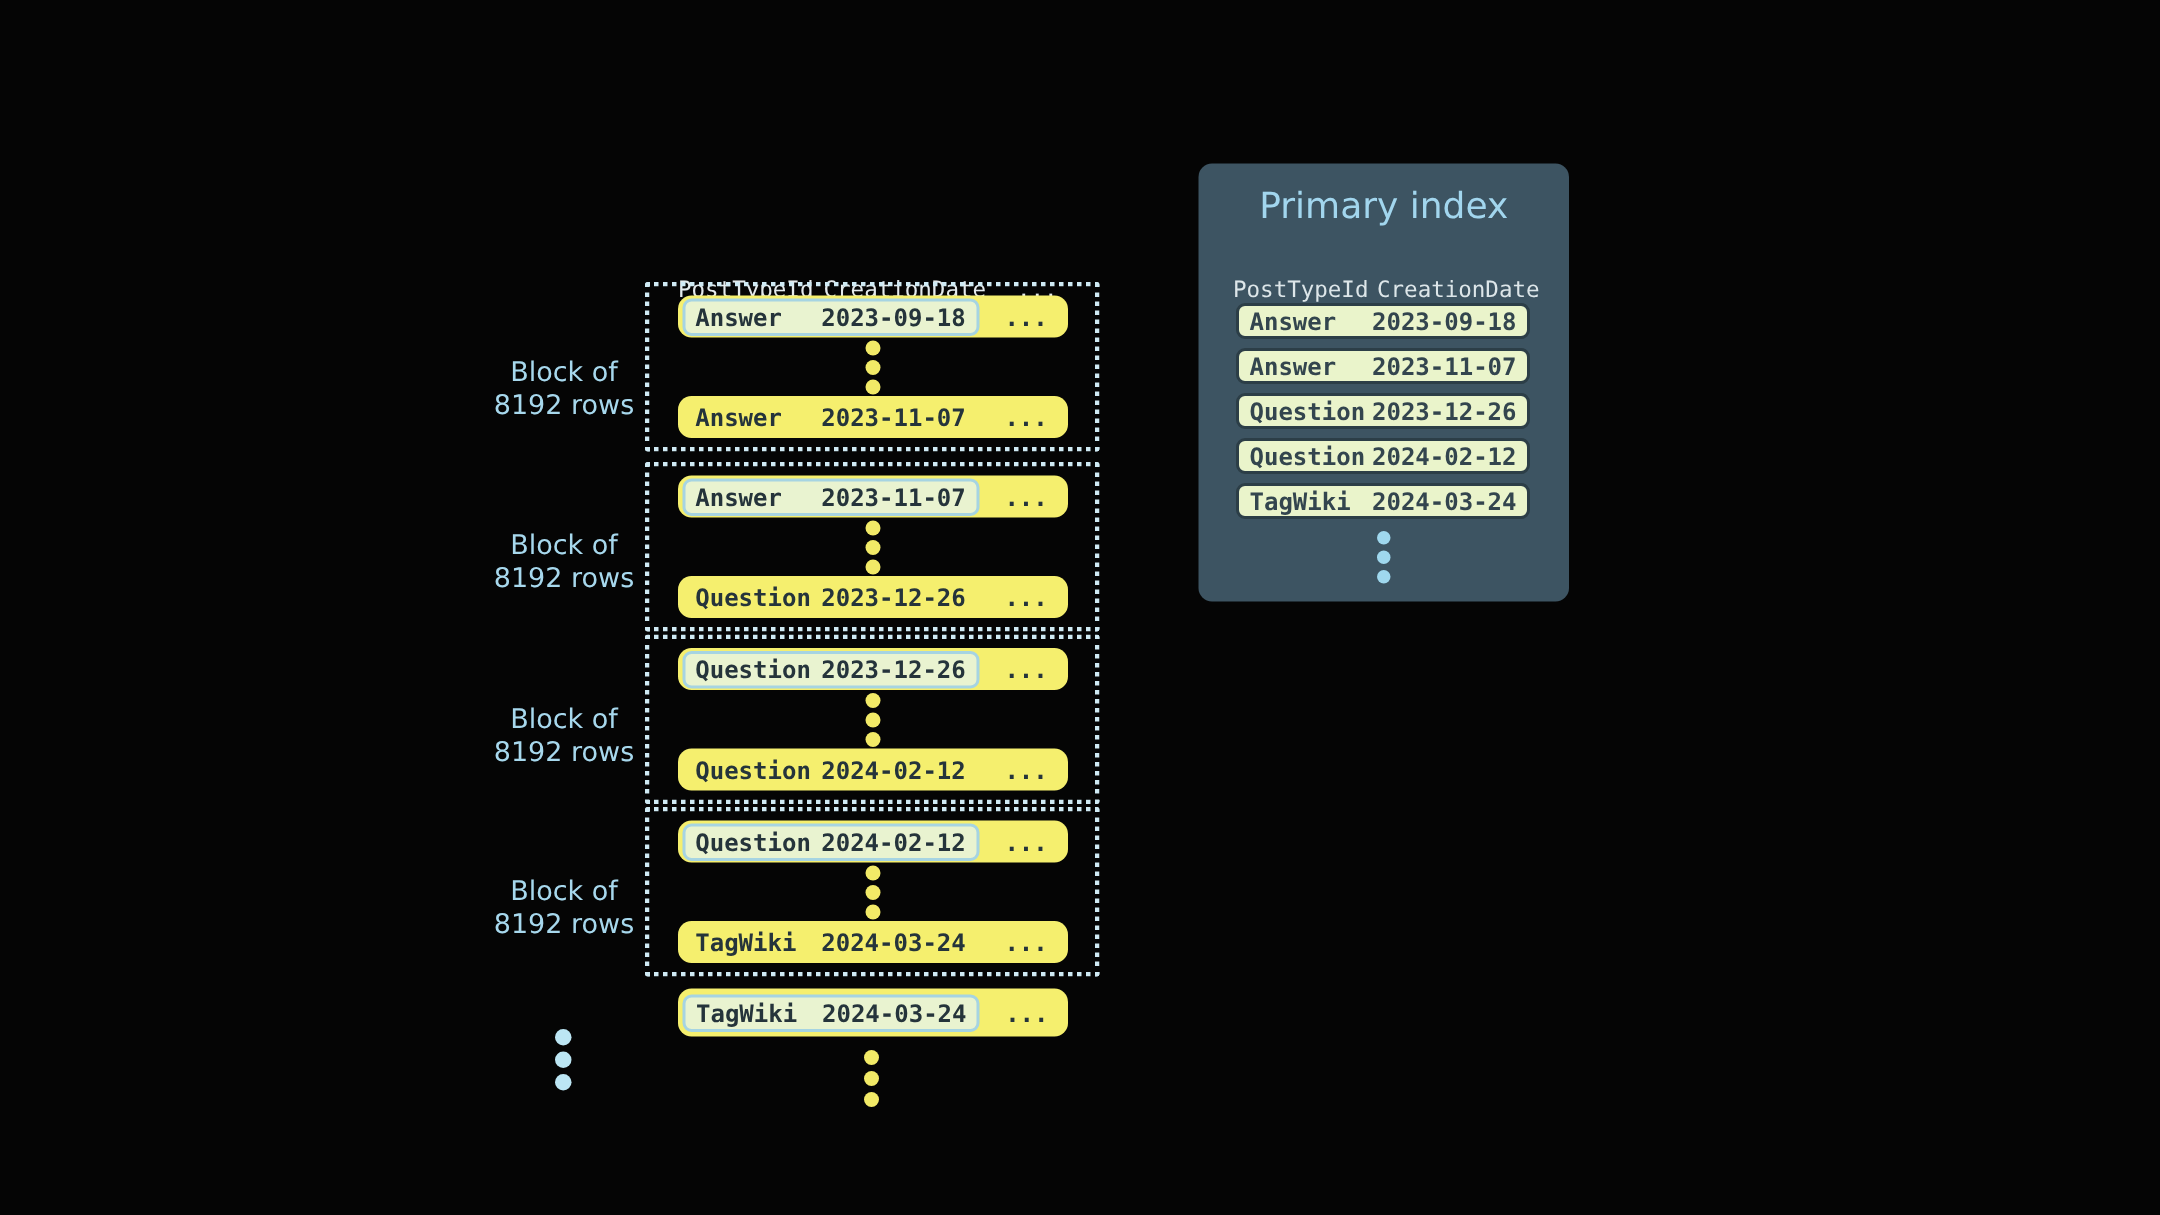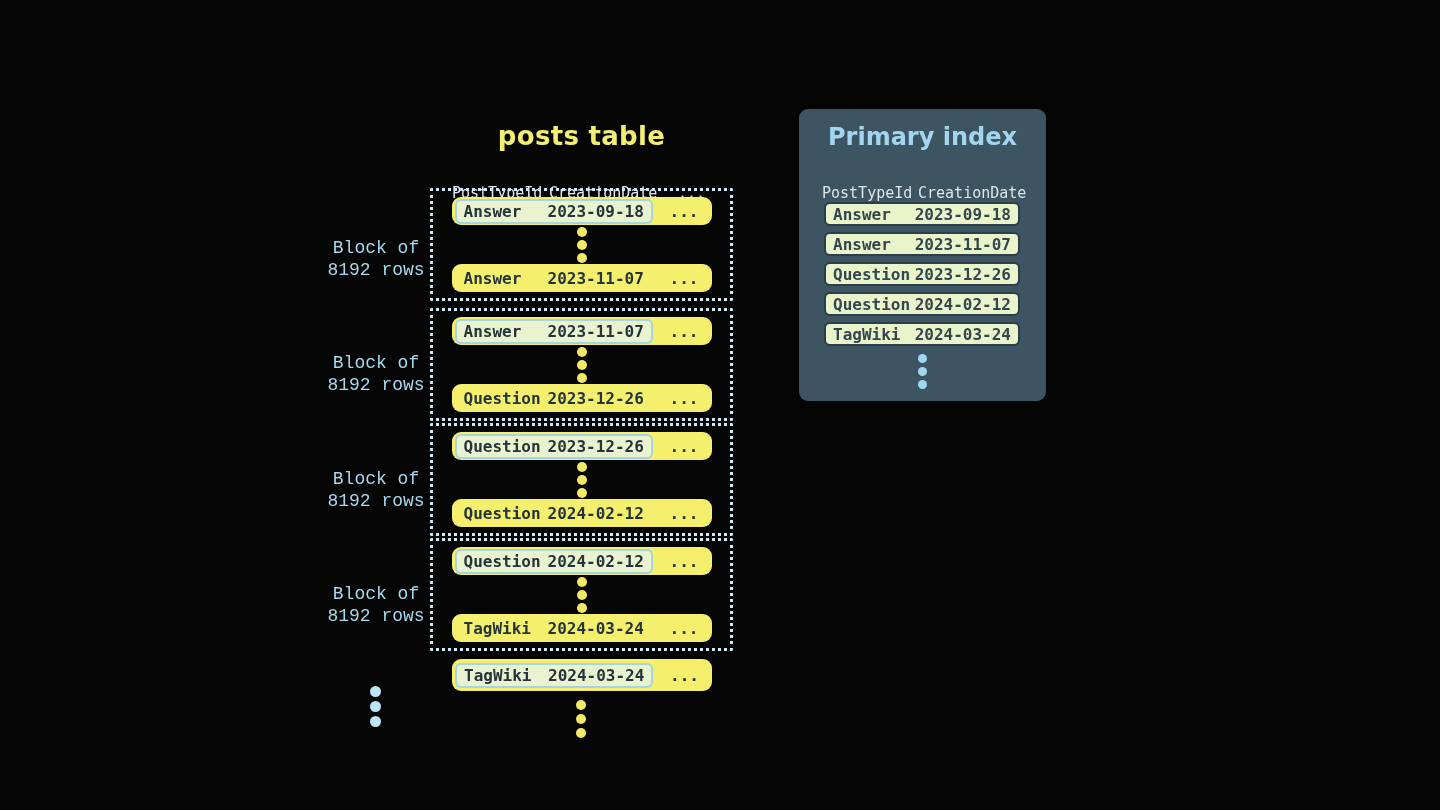--- a/index.html
+++ b/index.html
@@ -41,49 +41,48 @@
   .vdots i{display:block;border-radius:50%;}
   .blockdots{margin:0 auto;}
   .blockdots i{width:10px;height:10px;background:#f2ea67;margin:1.5px 0;}
   .leftdots{position:absolute;left:370px;top:684px;}
   .leftdots i{width:11px;height:11px;background:#bce6f4;margin:2px 0;}
   .bottomdots{position:absolute;left:576px;top:698px;}
   .bottomdots i{width:10px;height:10px;background:#f2ea67;margin:2px 0;}
 
   .block-label{
     position:absolute;left:291px;width:170px;text-align:center;
-    color:#a7d8ed;font-size:18px;line-height:21.5px;font-family:Liberation Mono, monospace;
+    color:#a7d8ed;font-size:18px;line-height:21.5px;
   }
   .bl0{top:238px;} .bl1{top:353px;} .bl2{top:469px;} .bl3{top:584px;}
 
   
   .panel{
     position:absolute;left:799px;top:109px;width:247px;height:292px;
     background:#3d5462;border-radius:9px;
   }
-  .pi-title{margin:14px 0 0;text-align:center;font-size:24px;font-weight:700;color:#a2d6ee;}
+  .pi-title{margin:14px 0 0;text-align:center;font-size:24px;font-weight:400;color:#a2d6ee;}
   .pi-header{position:absolute;top:58px;font-size:15px;font-weight:500;color:#dde6e9;}
   .pi-h1{left:23px;} .pi-h2{left:119px;}
   .pi-rows{position:absolute;top:93px;left:25px;width:196px;}
   .irow{
     height:24px;box-sizing:border-box;margin-bottom:6px;
     background:#eaf4cb;border:2px solid #2c3e47;border-radius:6px;
     display:flex;align-items:center;justify-content:space-between;padding:0 7px;
     font-family:"DejaVu Sans Mono","Liberation Mono",monospace;
     font-weight:bold;font-size:16px;color:#33454e;
   }
   .pi-dots{position:absolute;left:0;right:0;top:243px;}
   .pi-dots i{width:9px;height:9px;background:#9fd8ee;margin:2px 0;}
 </style>
 </head>
 <body>
 
 <div class="stage">
 
-  <h2 class="pt-title">posts table</h2>
 
   <span class="pt-header pt-h1 mono">PostTypeId</span>
   <span class="pt-header pt-h2 mono">CreationDate</span>
   <span class="pt-header pt-h3 mono">...</span>
 
   <div class="block-label bl0">
     <div>Block of</div>
     <div>8192 rows</div>
   </div>
   <div class="block-label bl1">

